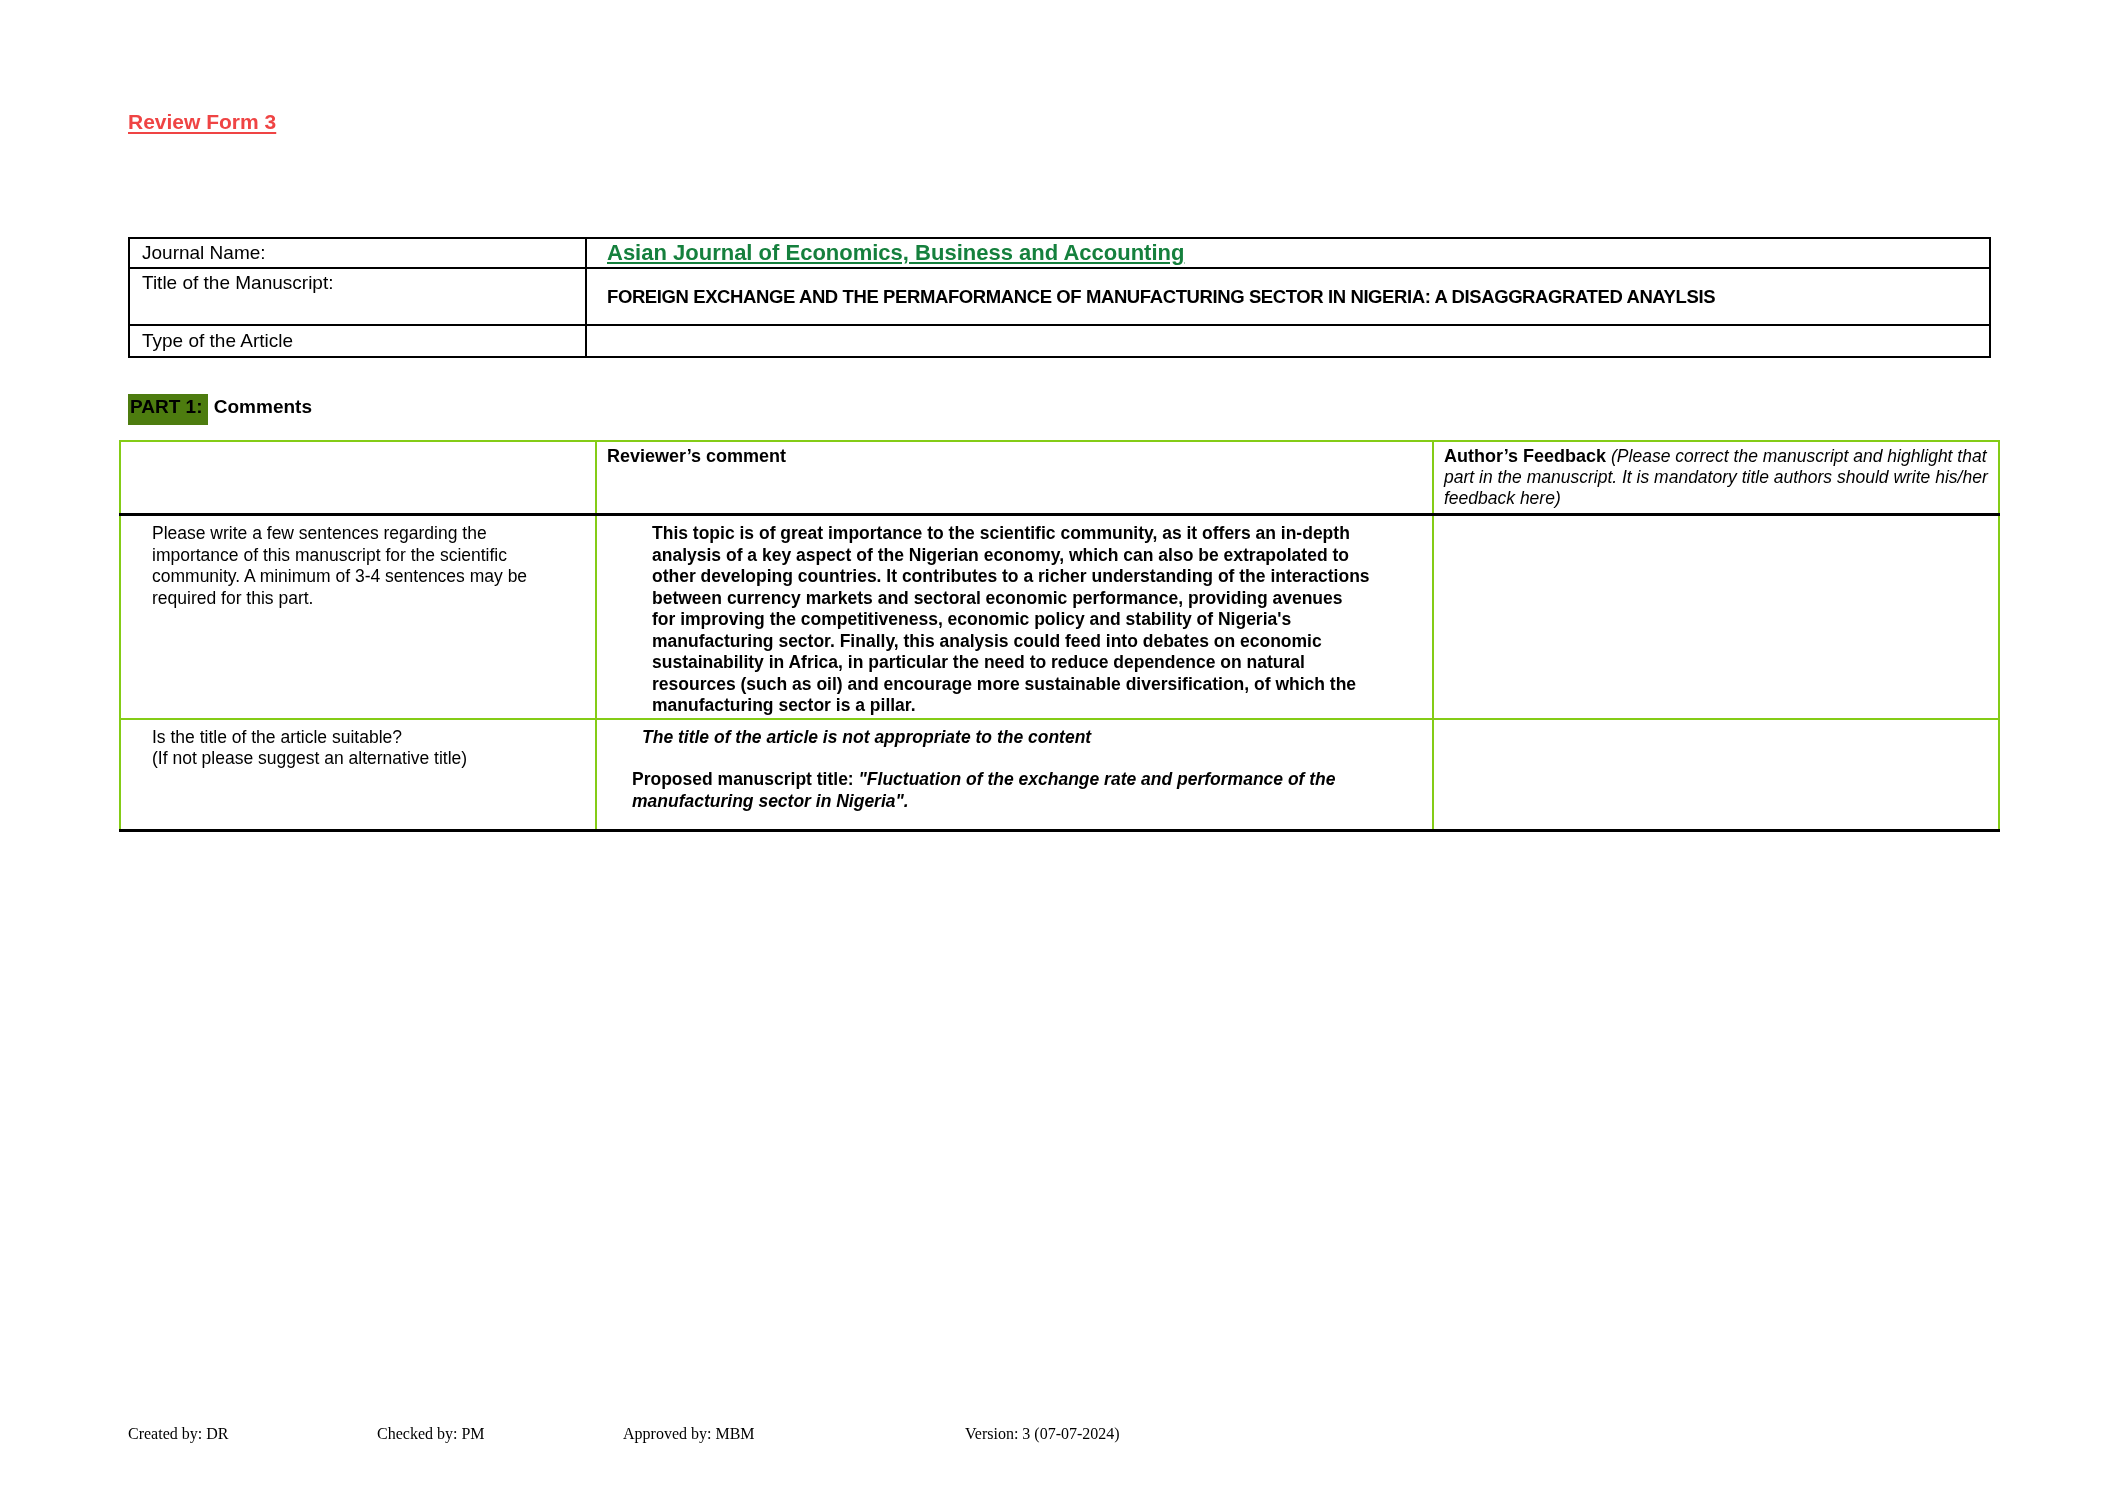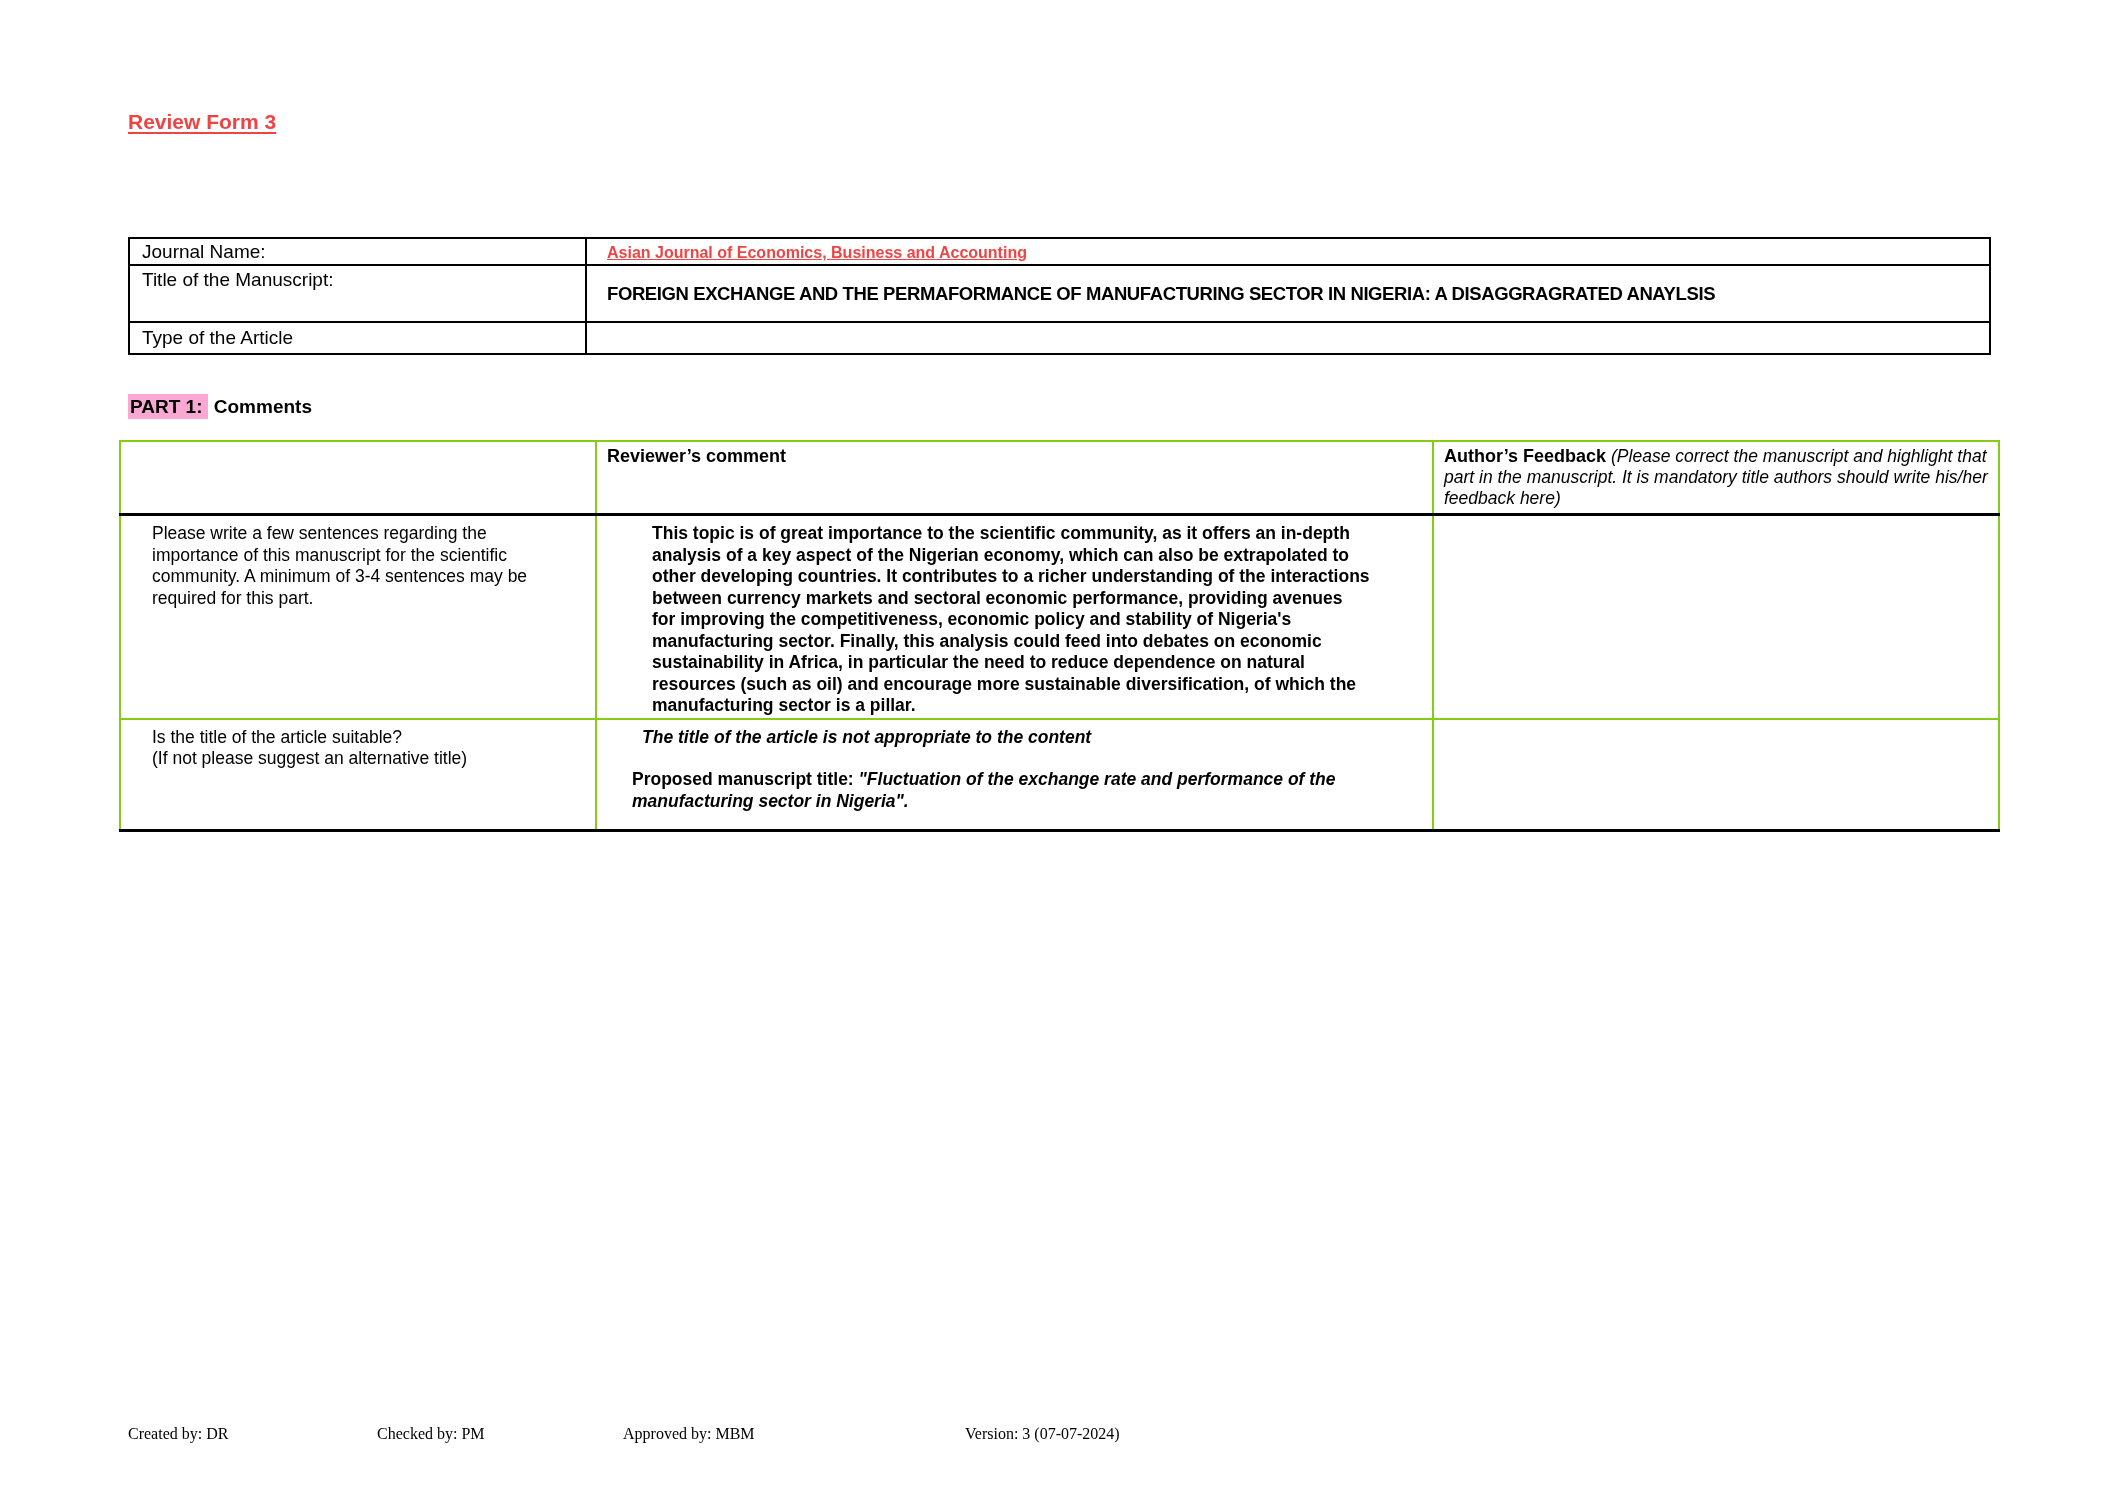--- a/index.html
+++ b/index.html
@@ -24,25 +24,25 @@
     border-collapse:collapse; table-layout:fixed;margin-top:44px;
   }
   #t1 td {
     border:2px solid #000;
     font-size:19px; padding:1px 10px 1px 12px;
     vertical-align:middle; overflow:hidden;
   }
   #t1 td.val { font-weight:bold; font-size:18.5px; padding-left:20px; }
   #t1 tr.r3 td.lbl { vertical-align:top; padding-top:3px; }
   #t1 td.title-val { letter-spacing:-0.4px; }
-  a.journal-link { color:#ef4444; font-weight:bold; text-decoration:underline; font-size:16px; }
+  a.journal-link { color:#15803d; font-weight:bold; text-decoration:underline; font-size:22px; }
 
   
   #part1 { left:128px; top:396px; font-size:19px; font-weight:bold; }
-  #part1 .hl { background:#f9a8d4; padding:2px 6px 2px 2px; }
+  #part1 .hl { background:#4d7c0f; padding:2px 6px 8px 2px; }
 
   
   #t2 {
     left:119px; top:440px; width:1879px;
     border-collapse:collapse; table-layout:fixed;
   }
   #t2 td {
     border:2px solid #84cc16; vertical-align:top;
     font-size:17.5px; padding:0; overflow:hidden;
   }

